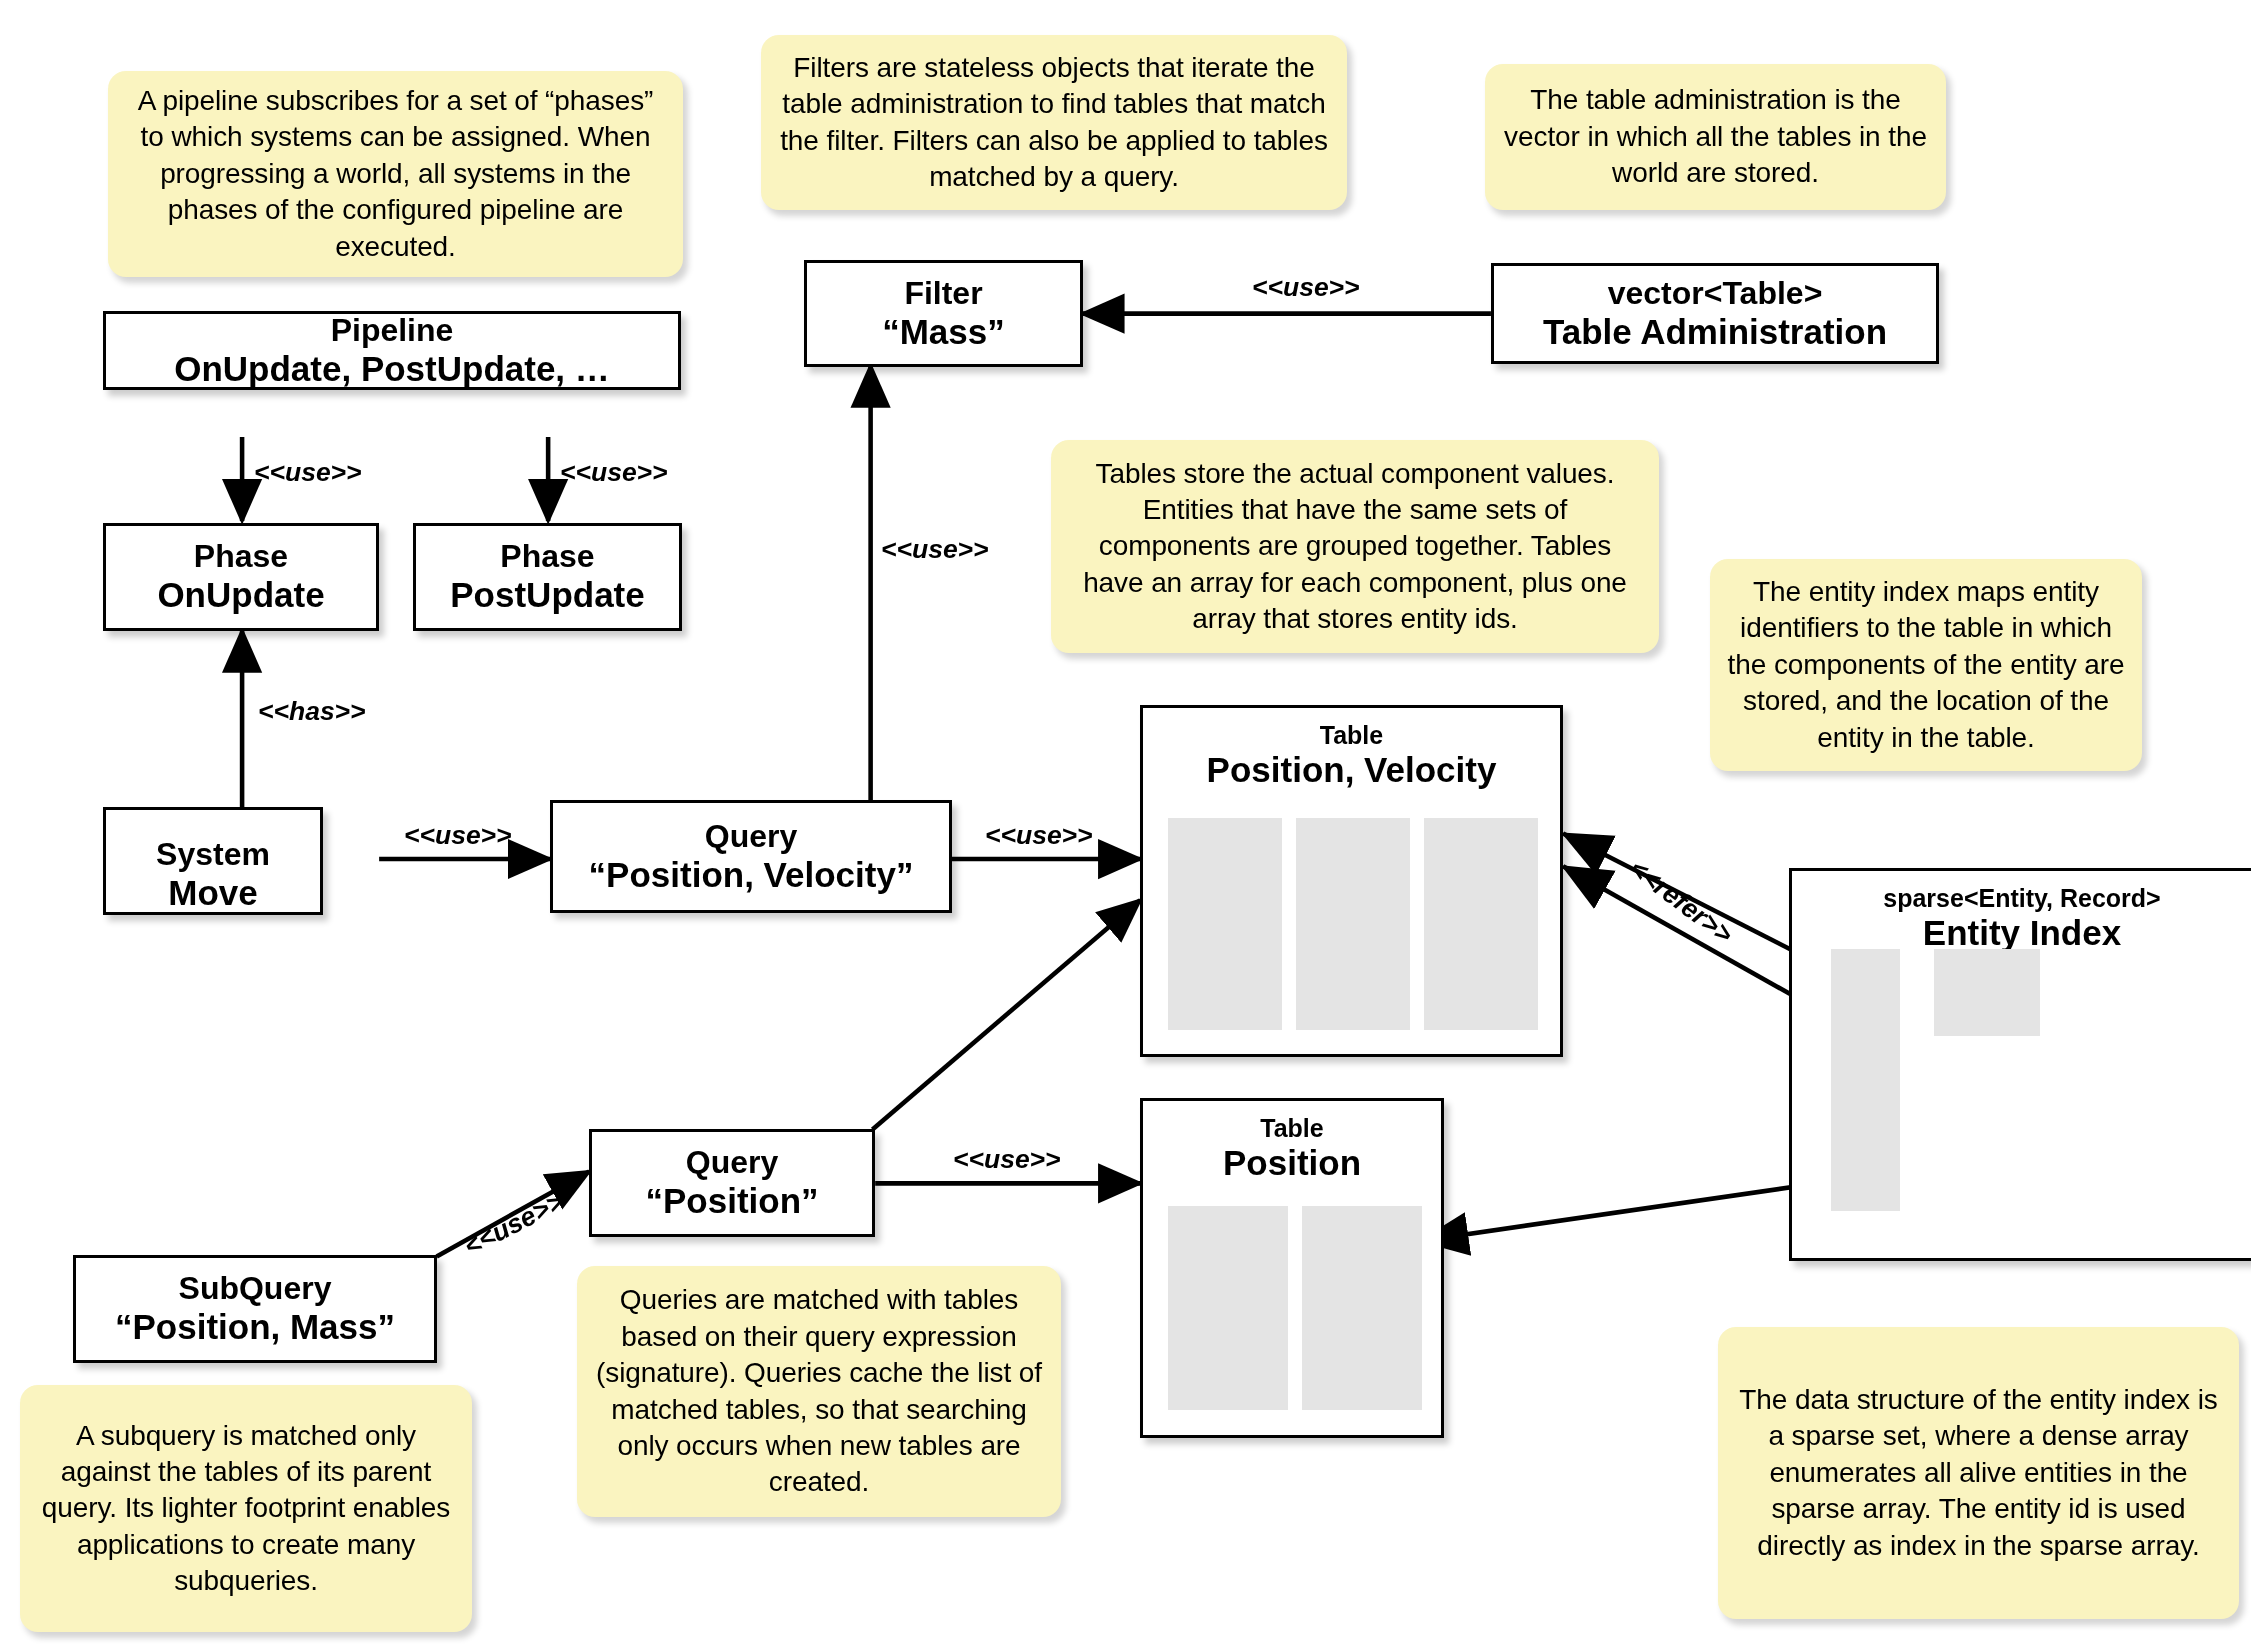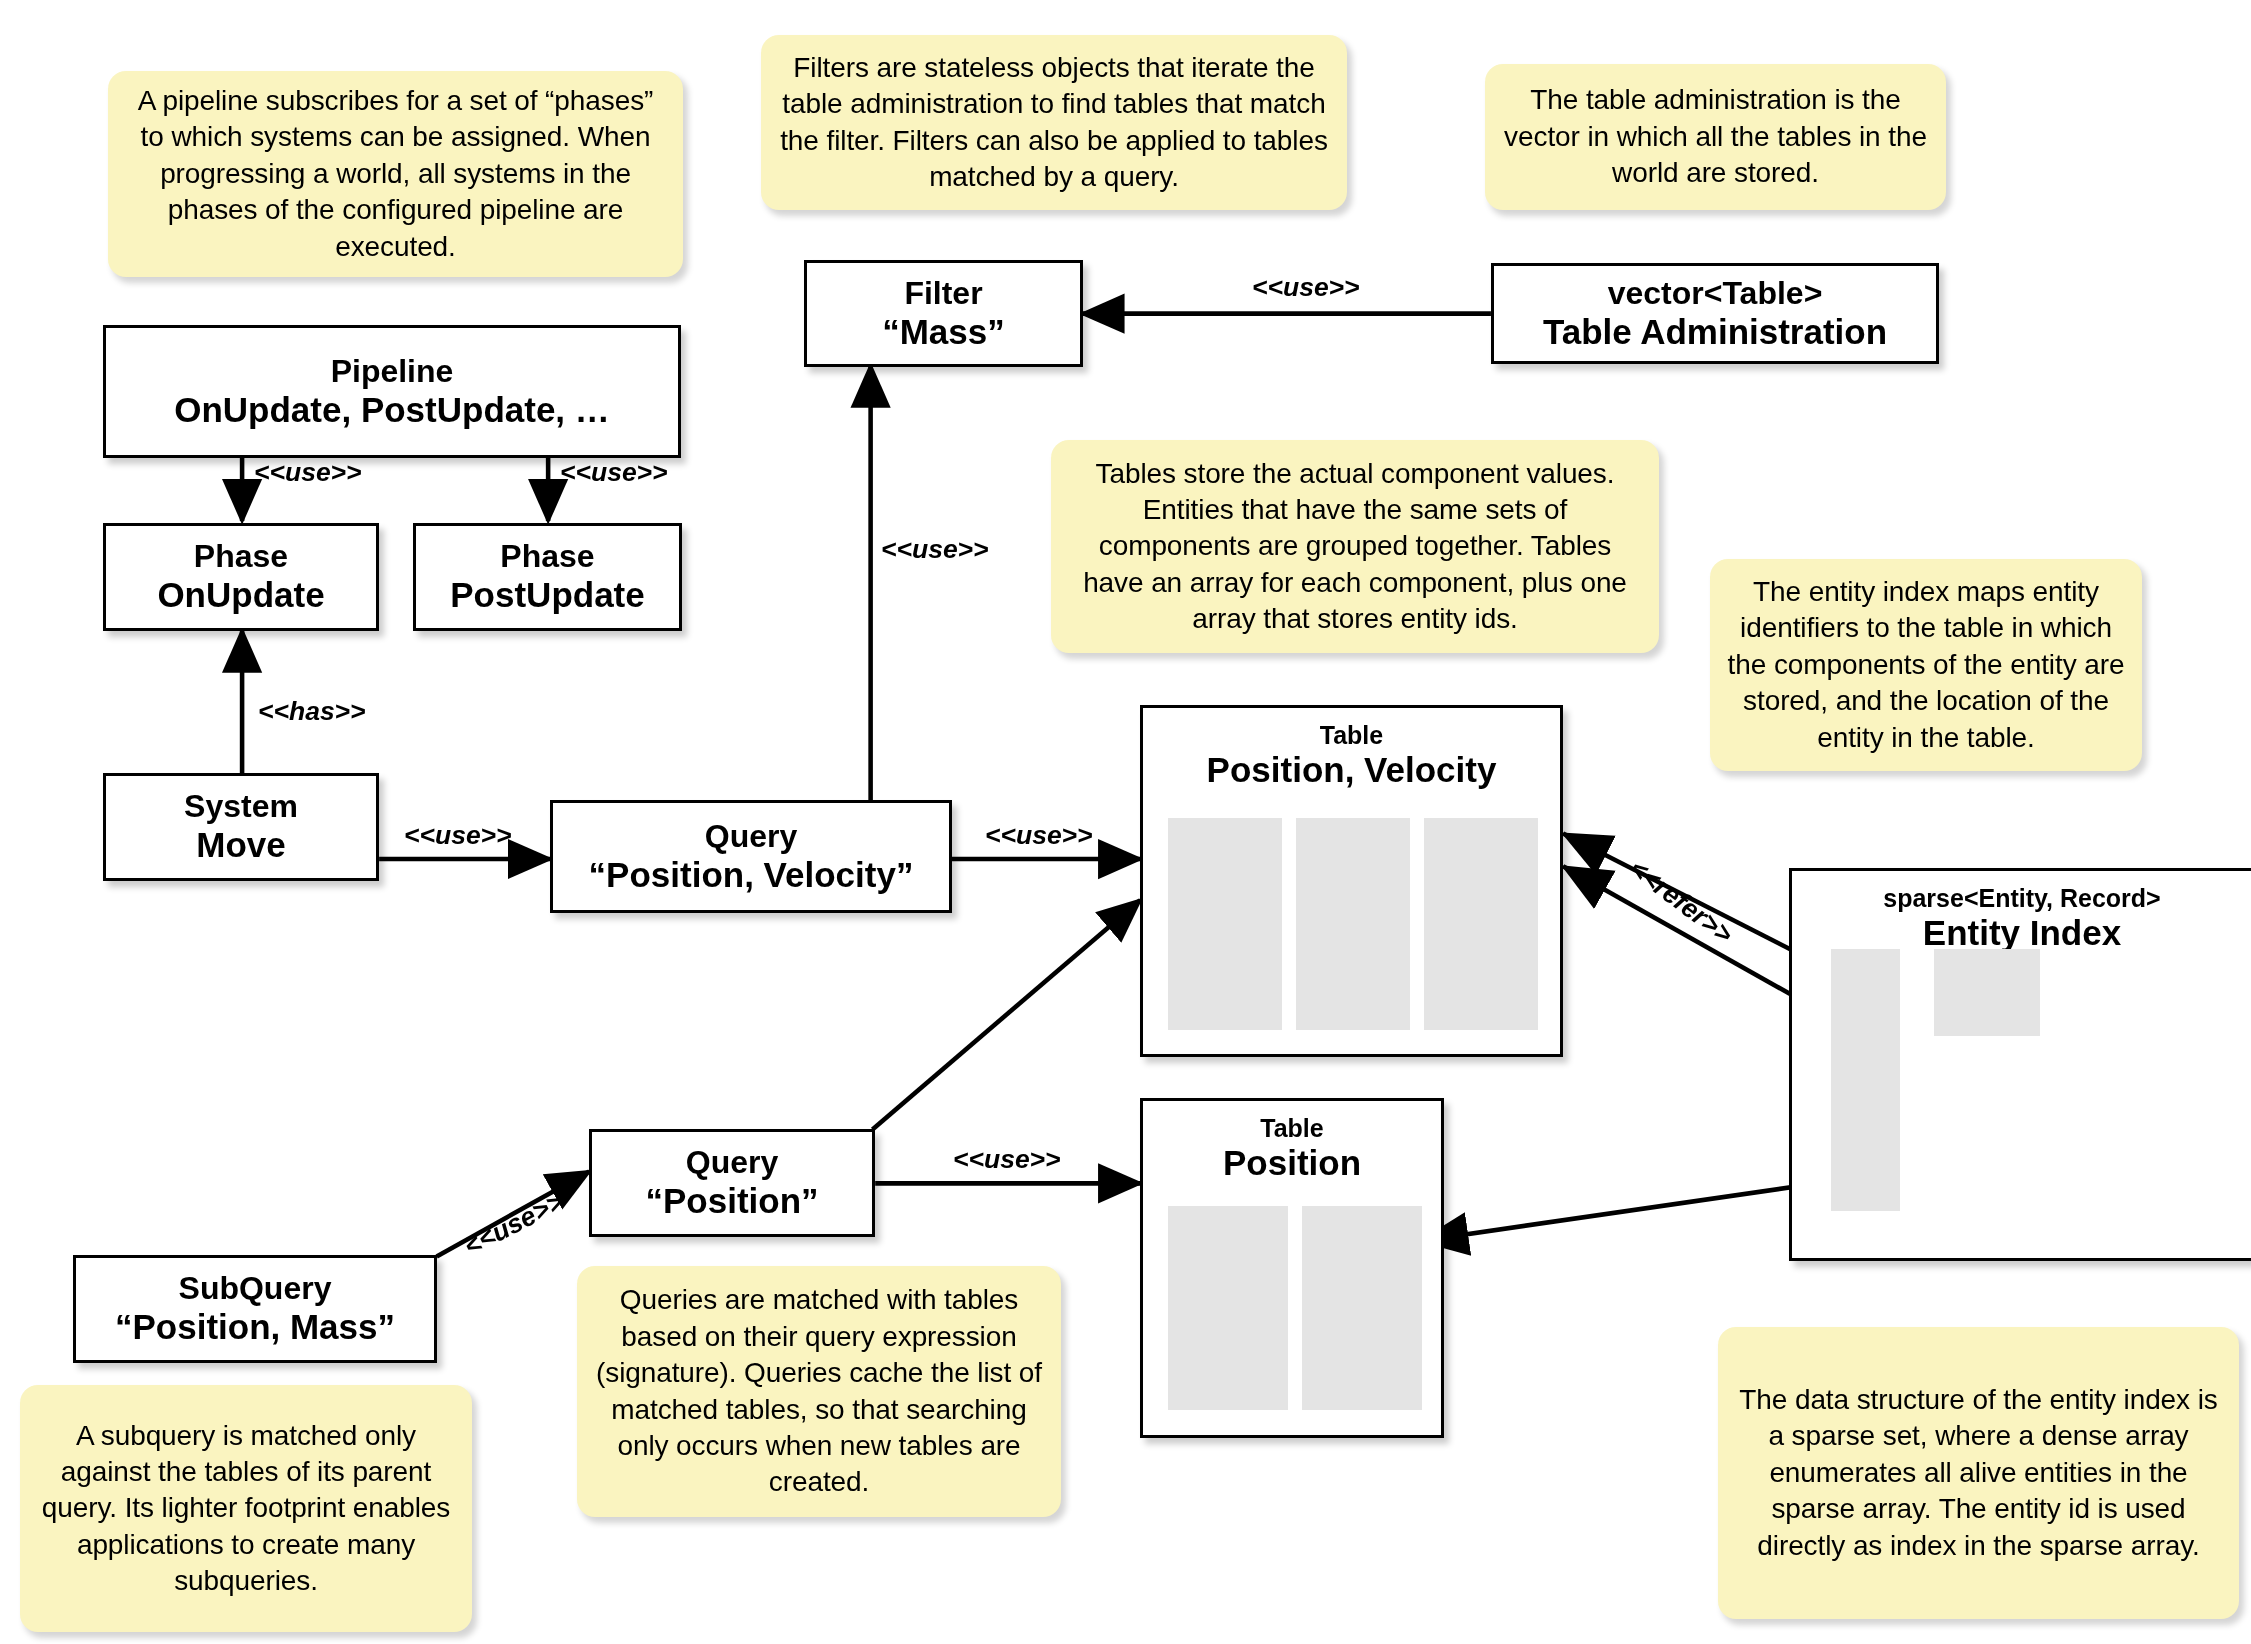--- a/index.html
+++ b/index.html
@@ -178,36 +178,36 @@
 
   <div class="note" style="left:1710px; top:559px; width:432px; height:212px;">The entity index maps entity identifiers to the table in which the components of the entity are stored, and the location of the entity in the table.</div>
 
 
   <div class="note" style="left:577px; top:1266px; width:484px; height:251px;">Queries are matched with tables based on their query expression (signature). Queries cache the list of matched tables, so that searching only occurs when new tables are created.</div>
 
   <div class="note" style="left:20px; top:1385px; width:452px; height:247px;">A subquery is matched only against the tables of its parent query. Its lighter footprint enables applications to create many subqueries.</div>
 
   <div class="note" style="left:1718px; top:1327px; width:521px; height:292px;">The data structure of the entity index is a sparse set, where a dense array enumerates all alive entities in the sparse array. The entity id is used directly as index in the sparse array.</div>
 
-  <div class="box" style="left:103px; top:325px; width:578px; height:133px;">
+  <div class="box" style="left:103px; top:311px; width:578px; height:79px;">
     <div class="stereo">Pipeline</div>
     <div class="title">OnUpdate, PostUpdate, …</div>
   </div>
 
   <div class="box" style="left:103px; top:523px; width:276px; height:108px;">
     <div class="stereo">Phase</div>
     <div class="title">OnUpdate</div>
   </div>
 
   <div class="box" style="left:413px; top:523px; width:269px; height:108px;">
     <div class="stereo">Phase</div>
     <div class="title">PostUpdate</div>
   </div>
 
-  <div class="box" style="left:103px; top:773px; width:276px; height:108px;">
+  <div class="box" style="left:103px; top:807px; width:220px; height:108px;justify-content:flex-end;">
     <div class="stereo">System</div>
     <div class="title">Move</div>
   </div>
 
   <div class="box" style="left:550px; top:800px; width:402px; height:113px;">
     <div class="stereo">Query</div>
     <div class="title">“Position, Velocity”</div>
   </div>
 
   <div class="box" style="left:589px; top:1129px; width:286px; height:108px;">

